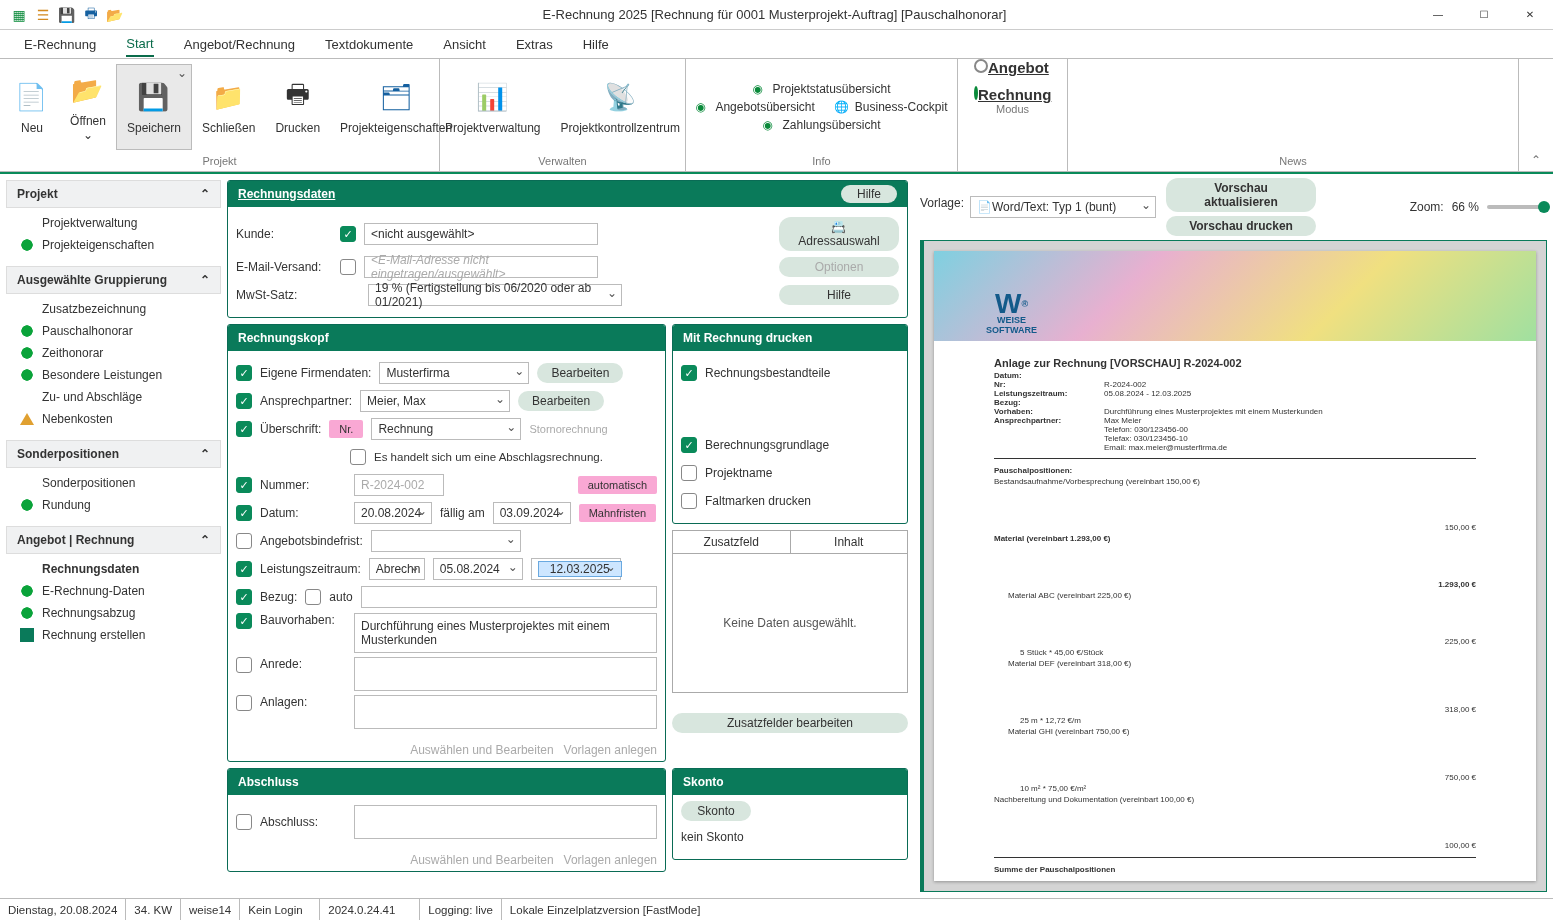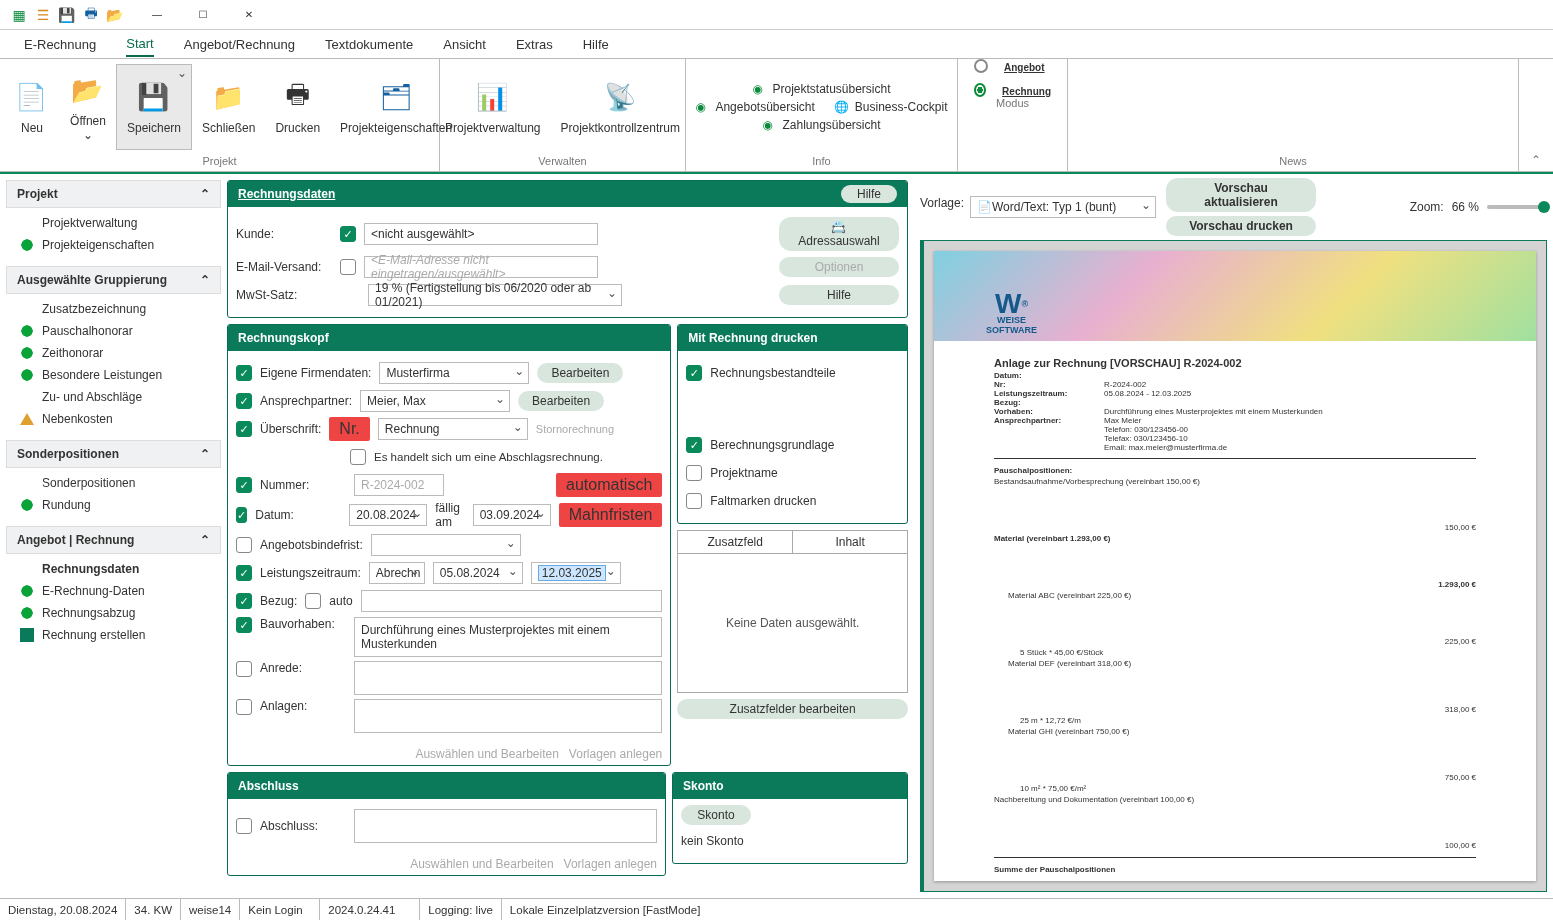--- a/index.html
+++ b/index.html
@@ -25,21 +25,21 @@
 .ribbon .group .glabel { height: 16px; text-align: center; color: #777; font-size: 11px; }
 .ribbon .bigbtn { display: flex; flex-direction: column; align-items: center; justify-content: center; width: auto; padding: 4px 10px; height: 86px; gap: 6px; cursor: default; }
 .ribbon .bigbtn.sel { background: #e9e9e9; }
 .ribbon .bigbtn .bico { width: 36px; height: 36px; display: flex; align-items: center; justify-content: center; font-size: 26px; }
 .ribbon .bigbtn .bl { font-size: 12px; text-align: center; }
 .ribbon .linklist { display: flex; flex-direction: column; justify-content: center; gap: 4px; padding: 0 12px; }
 .ribbon .linkrow { display: flex; gap: 20px; }
 .ribbon .linkitem { display: flex; align-items: center; gap: 6px; font-size: 12px; color: #333; }
 .ribbon .linkitem .lico { width: 14px; height: 14px; }
 .ribbon .modecol { display: flex; flex-direction: column; justify-content: center; gap: 10px; padding: 0 16px; }
-.ribbon .moderow { display: flex; align-items: flex-end; gap: 16px; font-size: 10px; }
+.ribbon .moderow { display: flex; align-items: flex-start; gap: 0; font-size: 15px; }
 .ribbon .moderow .radio { width: 14px; height: 14px; border-radius: 50%; border: 2px solid #888; }
 .ribbon .moderow.on .radio { border-color: #0a8a3a; background: radial-gradient(#0a8a3a 45%, transparent 50%); }
 .ribbon .moderow .mlbl { text-decoration: underline; font-weight: bold; }
 .ribbon .collapse { width: 34px; display: flex; align-items: flex-end; justify-content: center; padding-bottom: 4px; color: #777; }
 
 
 .main { display: flex; height: calc(920px - 30px - 28px - 114px - 22px); border-top: 2px solid #0a8a5a; }
 .left { width: 227px; padding: 6px; overflow: auto; }
 .center { width: 687px; padding: 0 6px 6px 0; overflow: auto; }
 .right { flex: 1; padding: 4px 6px 6px 6px; display: flex; flex-direction: column; }
@@ -62,21 +62,21 @@
 .panel-body { padding: 6px 8px; }
 .row { display: flex; align-items: center; gap: 8px; margin: 4px 0; min-height: 24px; }
 .row .lbl { font-size: 12px; min-width: 96px; }
 .row .lbl2 { font-size: 12px; min-width: 86px; }
 .chk { width: 16px; height: 16px; border: 1px solid #888; border-radius: 3px; display: inline-flex; align-items: center; justify-content: center; font-size: 11px; color: #fff; }
 .chk.on { background: #0a8a5a; border-color: #0a8a5a; }
 .sel, .inp { height: 22px; border: 1px solid #bbb; padding: 0 6px; font-size: 12px; background: #fff; display: inline-flex; align-items: center; }
 .sel { position: relative; padding-right: 18px; }
 .sel::after { content: "⌄"; position: absolute; right: 4px; top: 1px; color: #555; font-size: 12px; }
 .btn-soft { background: #d8e6de; border-radius: 12px; padding: 3px 14px; font-size: 12px; text-align: center; }
-.btn-grey { background: #ef4444; border-radius: 2px; padding: 3px 10px; font-size: 16px; text-align: center; }
+.btn-grey { background: #f9a8d4; border-radius: 2px; padding: 3px 10px; font-size: 11px; text-align: center; }
 .muted { color: #aaa; }
 .twocol { display: flex; gap: 6px; }
 .leftcol { flex: 1; }
 .rightcol { width: 236px; }
 
 .tbl { border: 1px solid #aaa; }
 .tbl-head { display: flex; }
 .tbl-head div { flex: 1; padding: 4px; border-right: 1px solid #aaa; border-bottom: 1px solid #aaa; text-align: center; font-size: 12px; background: #fff; }
 .tbl-head div:last-child { border-right: 0; }
 .tbl-body { height: 138px; display: flex; align-items: center; justify-content: center; color: #555; }
@@ -106,33 +106,34 @@
 .page .line .r { width: 60px; text-align: right; margin-top: 46px; }
 .page .line.bold .d, .page .line.bold .r { font-weight: bold; }
 .page .indent { padding-left: 14px; }
 
 
 .statusbar { height: 22px; border-top: 1px solid #bbb; display: flex; align-items: center; font-size: 11.5px; }
 .statusbar .cell { padding: 0 8px; border-right: 1px solid #bbb; height: 100%; display: flex; align-items: center; }
 
 
 .c-orange{color:#d48a20} .c-blue{color:#1560a0} .c-green{color:#0a8a3a}
-.highlight { background:#cde6ff; border:1px solid #6aa9e0; padding:0 3px; }
+.highlight { background:#cde6ff; border:1px solid #6aa9e0; padding:0 11px; }
 </style>
 </head>
 <body>
 
 <div class="titlebar">
   <div class="qat">
     <span class="ico c-green">▦</span>
     <span class="ico c-orange">☰</span>
     <span class="ico c-blue">💾</span>
     <span class="ico c-blue">🖶</span>
     <span class="ico c-orange">📂</span>
   </div>
+  <div class="title">E-Rechnung 2025  [Rechnung für 0001 Musterprojekt-Auftrag] [Pauschalhonorar]</div>
   <div class="winbtns">
     <div class="winbtn">—</div>
     <div class="winbtn">☐</div>
     <div class="winbtn">✕</div>
   </div>
 </div>
 
 <div class="menubar">
   <div class="mitem">E-Rechnung</div>
   <div class="mitem active">Start</div>
@@ -473,21 +474,21 @@
               </div>
           </div>
         </div>
         <div class="tbl" style="margin-top:6px">
           <div class="tbl-head">
             <div>Zusatzfeld</div>
             <div>Inhalt</div>
           </div>
           <div class="tbl-body">Keine Daten ausgewählt.</div>
         </div>
-        <div class="btn-soft" style="width:100%;margin-top:6px;text-align:center">Zusatzfelder bearbeiten</div>
+        <div class="btn-soft" style="width:100%;margin-top:20px;text-align:center">Zusatzfelder bearbeiten</div>
       </div>
     </div>
 
     <div class="twocol">
       <div class="leftcol">
         <div class="panel">
           <div class="panel-head">
               <span>Abschluss</span>
             </div>
           <div class="panel-body">

